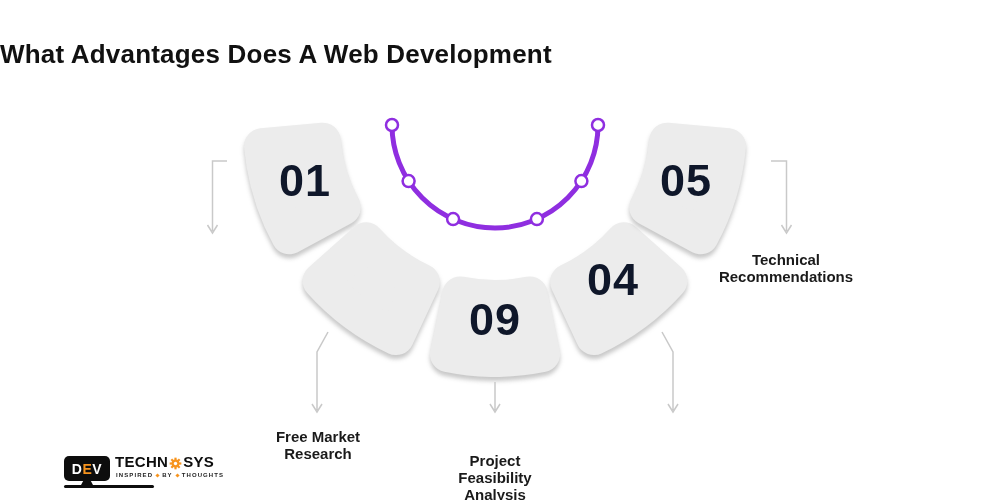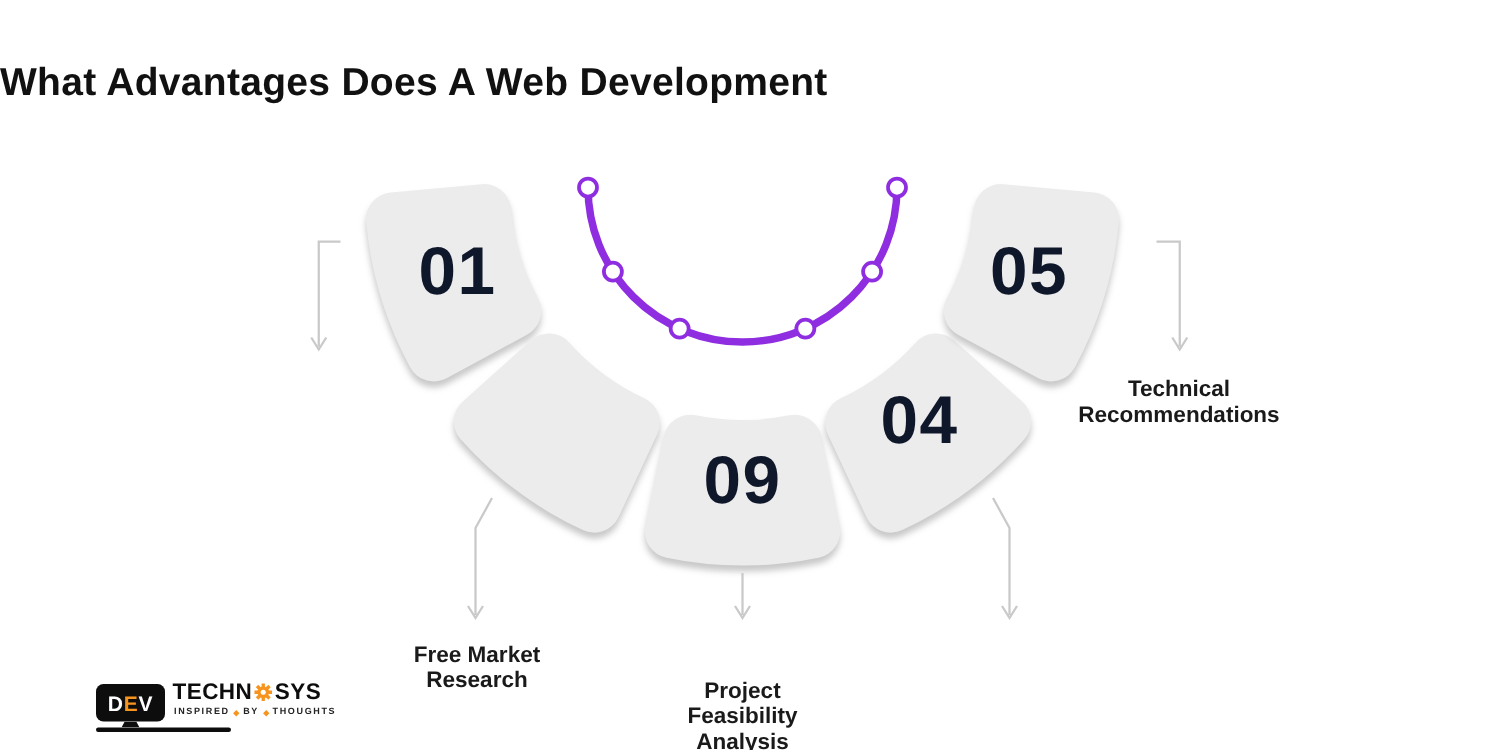--- a/index.html
+++ b/index.html
@@ -43,21 +43,21 @@
     border-radius:5px;display:flex;align-items:center;justify-content:center;
   }
   .monitor .dev{font-size:14px;font-weight:800;letter-spacing:.5px;color:#fff;}
   .monitor .dev .e{color:var(--orange);}
   .stand-neck{
     position:absolute;left:17px;top:31px;width:12px;height:4px;background:var(--logoblack);
     clip-path:polygon(18% 0,82% 0,100% 100%,0 100%);
   }
   .stand-base{position:absolute;left:0;top:35px;width:90px;height:3px;background:var(--logoblack);border-radius:2px;}
   .brand{
-    position:absolute;left:51px;top:3px;display:flex;align-items:center;
+    position:absolute;left:51px;top:3px;display:flex;align-items:flex-end;
     font-size:15px;font-weight:800;letter-spacing:.3px;color:var(--logoblack);
   }
   .brand .gear{margin:0 1px;display:block;}
   .tagline{
     position:absolute;left:52px;top:22px;display:flex;align-items:center;gap:3px;
     font-size:6px;font-weight:700;letter-spacing:1.1px;color:#222;white-space:nowrap;
   }
   .diamond{width:3px;height:3px;background:var(--orange);transform:rotate(45deg);display:inline-block;}
 </style>
 </head>

